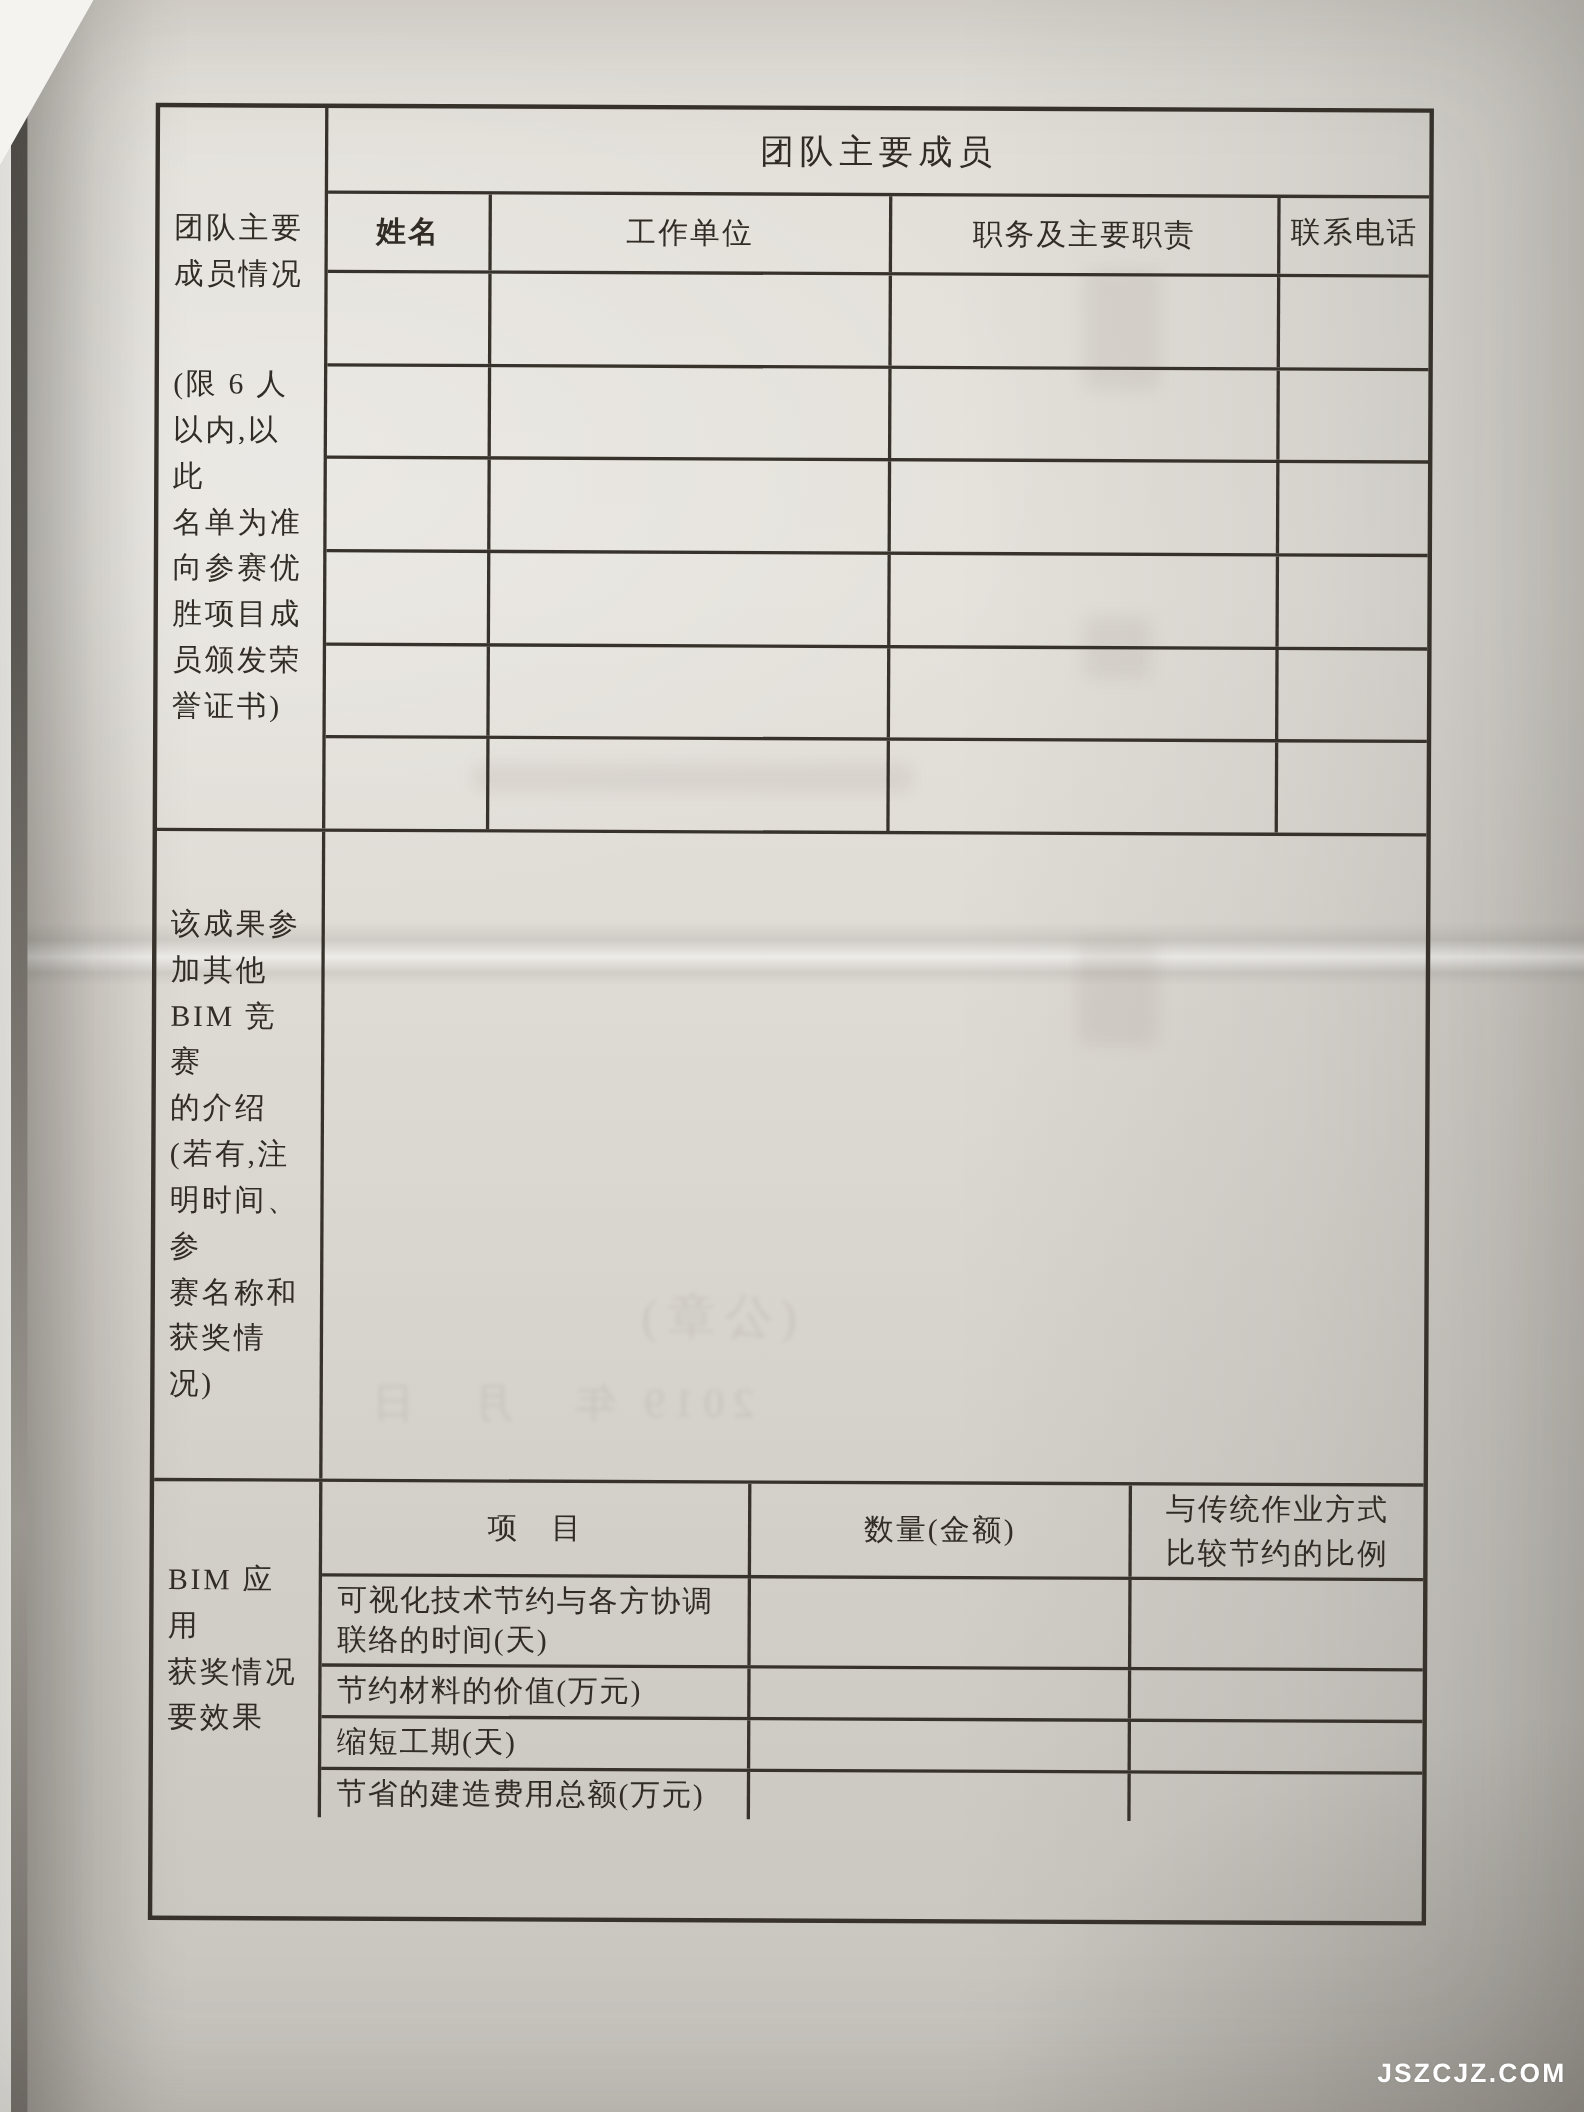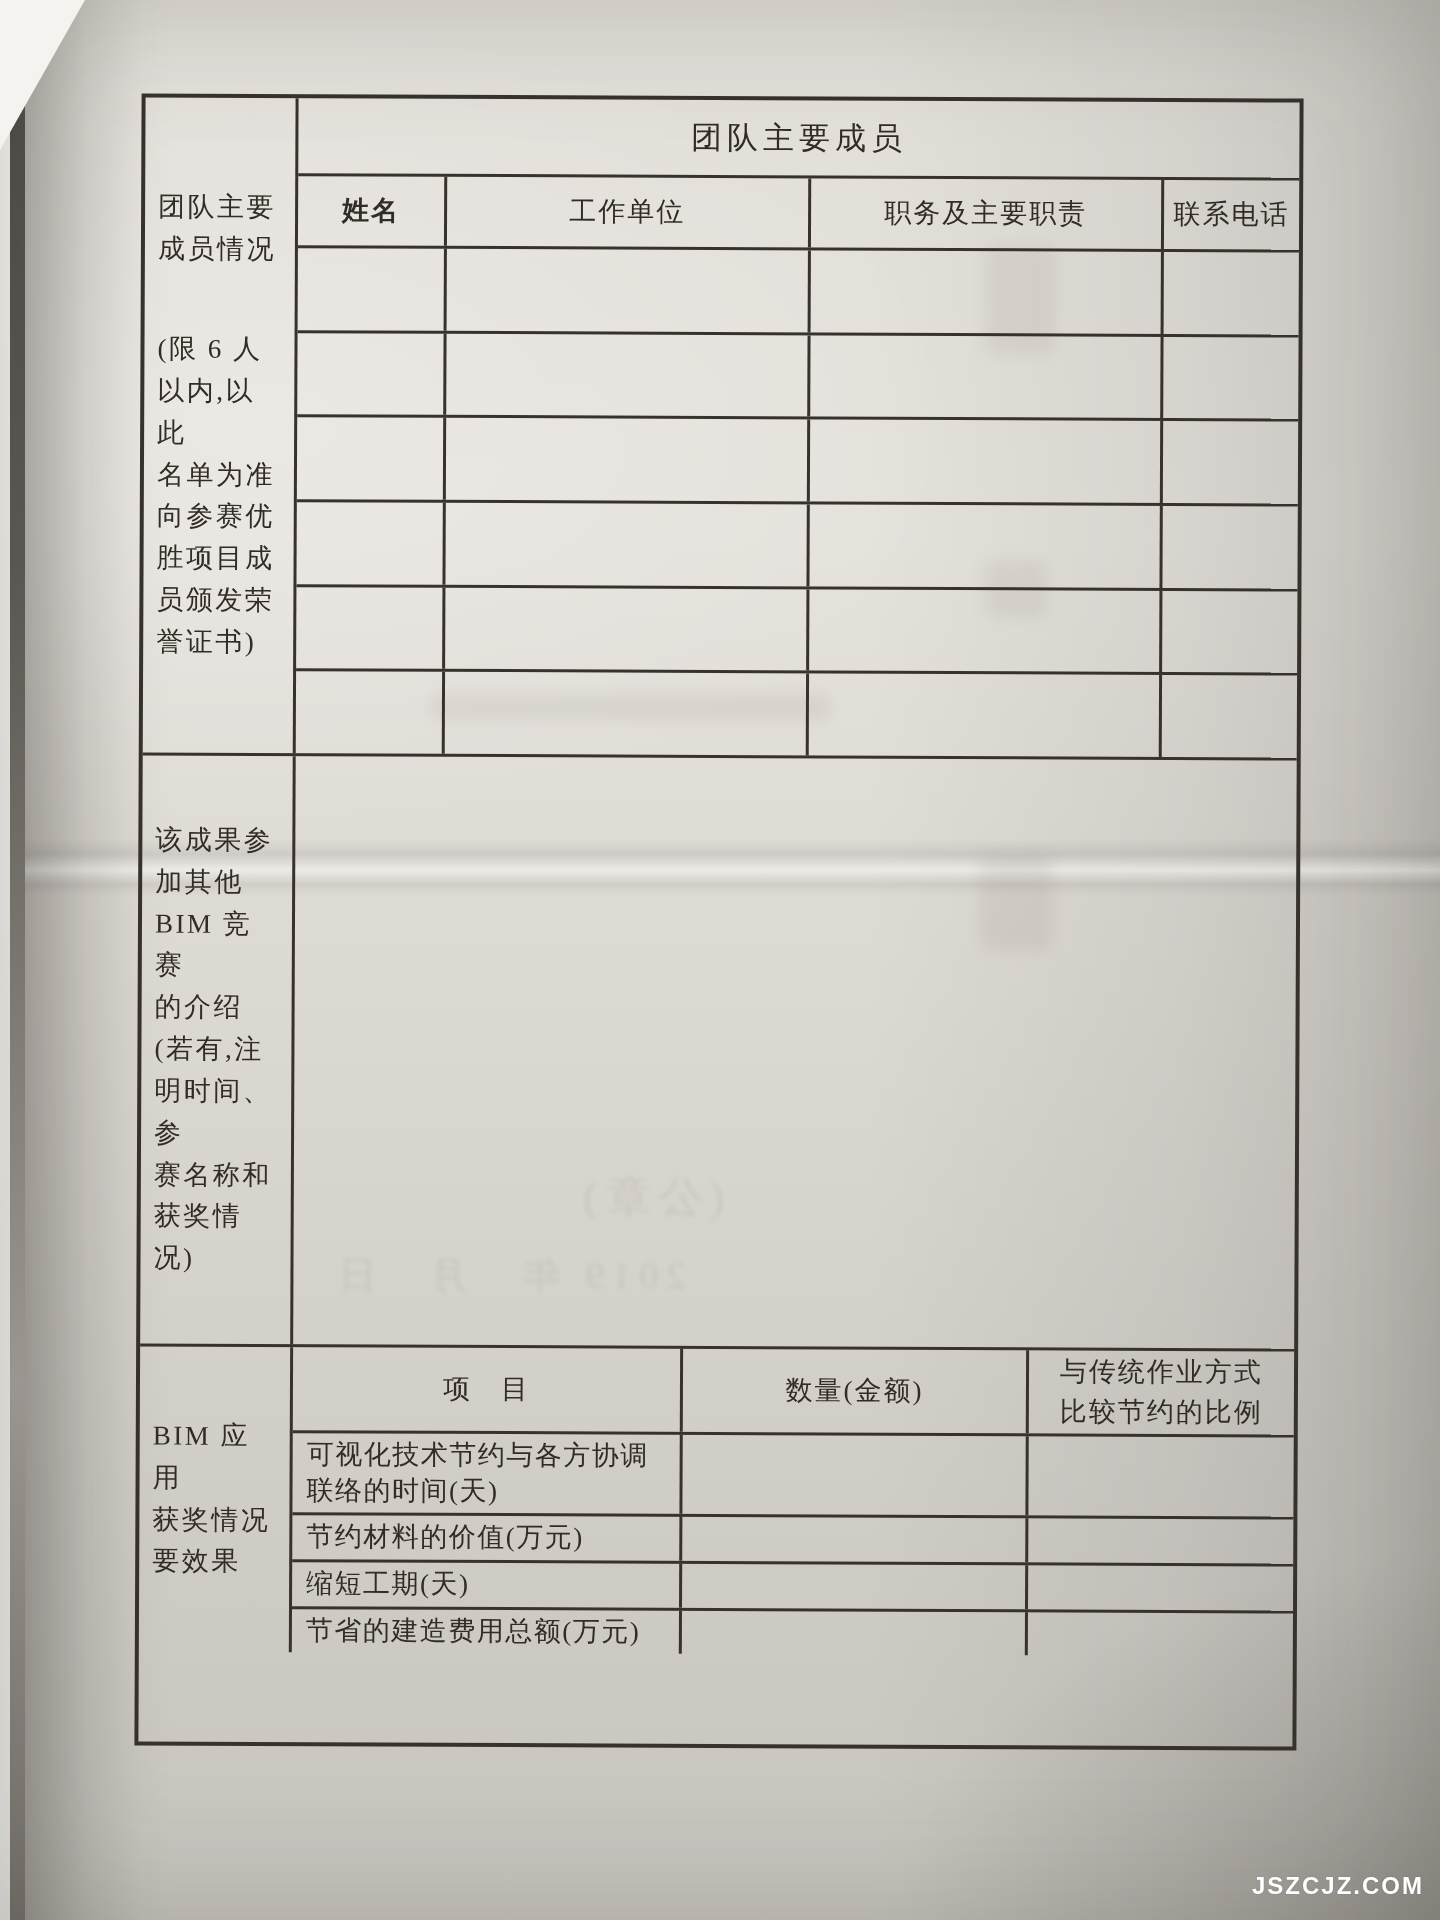--- a/index.html
+++ b/index.html
@@ -60,21 +60,21 @@
   .sub-row{height:72px;}
   .cell{
     box-sizing:border-box;border-right:3px solid #37332c;
     display:flex;align-items:center;justify-content:center;
     font-size:27px;letter-spacing:2px;text-align:center;line-height:1.3;
   }
   .cell:last-child{border-right:none;}
   .c-name{width:14.9%;font-weight:bold;}
   .c-org{width:36.3%;}
   .c-duty{width:35.3%;}
-  .c-tel{flex:1;}
+  .c-tel{flex:1;font-family:Liberation Mono, monospace;}
   .body-row{flex:1;display:flex;border-bottom:3px solid #37332c;box-sizing:border-box;}
   .body-row:last-child{border-bottom:none;}
   .big-empty{flex:1;}
   
   .e-head{height:86px;}
   .e-row{flex:1;display:flex;border-bottom:3px solid #37332c;box-sizing:border-box;}
   .e-row:last-child{border-bottom:none;}
   .c-item{width:39%;}
   .c-qty{width:34.5%;}
   .c-ratio{flex:1;}

